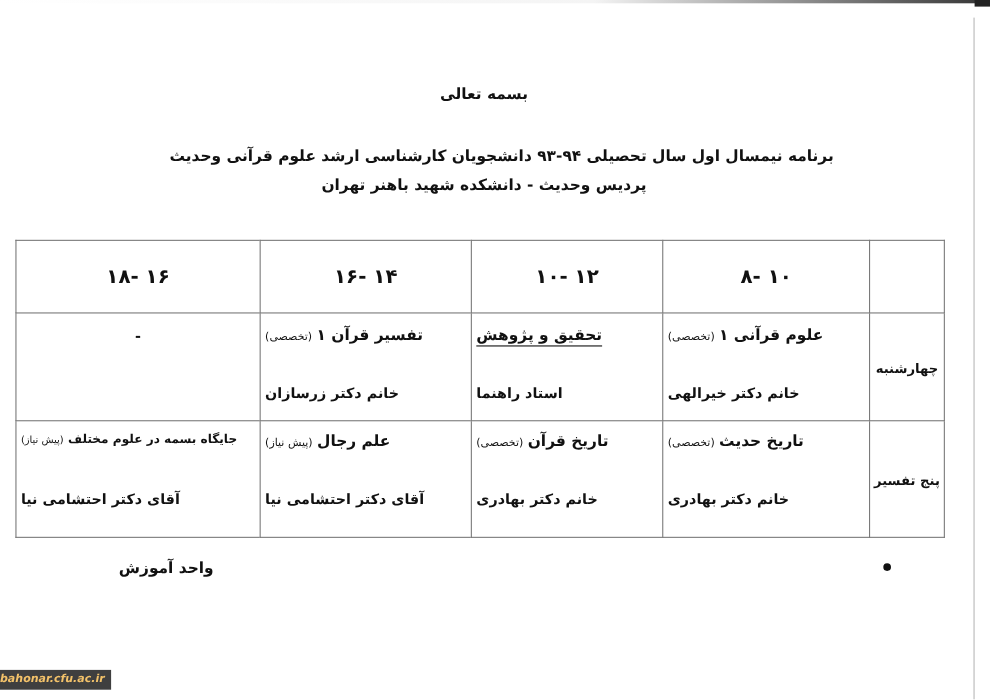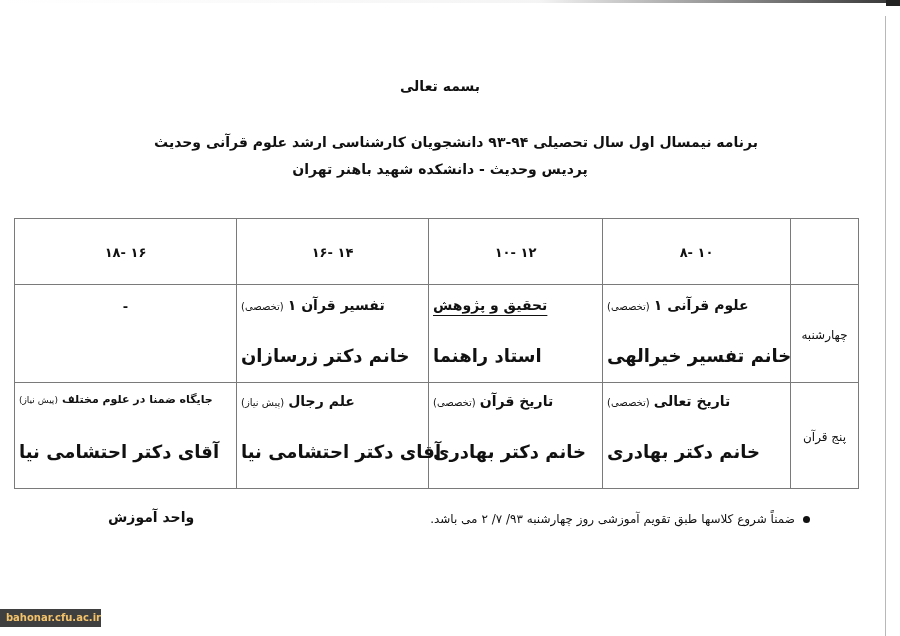--- a/index.html
+++ b/index.html
@@ -62,26 +62,26 @@
     .schedule tr.r1 { height: 98px; }
     .schedule tr.r2 { height: 106px; }
     .col-day { width: 68px; }
     .col-a { width: 188px; }
     .col-b { width: 174px; }
     .col-c { width: 192px; }
     .col-d { width: 222px; }
 
     .time-label {
       font-weight: bold;
-      font-size: 13px;
+      font-size: 18px;
       direction: ltr;
       display: inline-block;
     }
     .day-label {
-      font-weight: normal;
+      font-weight: bold;
       font-size: 12px;
     }
     .cell-inner {
       display: flex;
       flex-direction: column;
       justify-content: space-between;
       align-items: flex-end;
       height: 100%;
       padding: 10px 4px 14px 4px;
       box-sizing: border-box;
@@ -99,21 +99,21 @@
       margin-right: 4px;
     }
     .course.small { font-size: 11px; }
     .course.small .tag { font-size: 9px; }
     .course.underlined {
       text-decoration: underline;
       text-underline-offset: 5px;
     }
     .instructor {
       font-weight: bold;
-      font-size: 18px;
+      font-size: 13px;
       white-space: nowrap;
     }
     .dash-cell {
       display: flex;
       justify-content: center;
       align-items: flex-start;
       height: 100%;
       padding-top: 14px;
       box-sizing: border-box;
       font-weight: bold;
@@ -147,24 +147,25 @@
       font-size: 14px;
     }
 
     .watermark {
       position: absolute;
       left: 0; top: 609px;
       width: 101px; height: 18px;
       background: #3f3f3f;
       color: #f3c26a;
       font-family: "DejaVu Sans", sans-serif;
+      font-style: italic;
       font-weight: bold;
       font-size: 10px;
       line-height: 18px;
-      text-align: right;
+      text-align: left;
     }
   </style>
 </head>
 <body>
 
 <div class="top-edge"></div>
 <div class="top-corner"></div>
 <div class="right-edge-line"></div>
 
 <div class="heading h-bismillah">بسمه تعالی</div>
@@ -186,70 +187,69 @@
     <td><span class="time-label">۱۰- ۱۲</span></td>
     <td><span class="time-label">۱۶- ۱۴</span></td>
     <td><span class="time-label">۱۸- ۱۶</span></td>
   </tr>
 
   <tr class="r1">
     <td><span class="day-label">چهارشنبه</span></td>
     <td>
       <div class="cell-inner">
         <span class="course"><span>علوم قرآنی ۱</span><span class="tag">(تخصصی)</span></span>
-        <span class="instructor">خانم تفسیر خیرالهی</span>
+        <span class="instructor">خانم دکتر خیرالهی</span>
       </div>
     </td>
     <td>
       <div class="cell-inner">
         <span class="course underlined">تحقیق و پژوهش</span>
         <span class="instructor">استاد راهنما</span>
       </div>
     </td>
     <td>
       <div class="cell-inner">
         <span class="course"><span>تفسیر قرآن ۱</span><span class="tag">(تخصصی)</span></span>
         <span class="instructor">خانم دکتر زرسازان</span>
       </div>
     </td>
     <td>
       <div class="dash-cell">-</div>
     </td>
   </tr>
 
   <tr class="r2">
-    <td><span class="day-label">پنج قرآن</span></td>
-    <td>
-      <div class="cell-inner">
-        <span class="course"><span>تاریخ تعالی</span><span class="tag">(تخصصی)</span></span>
+    <td><span class="day-label">پنج تفسیر</span></td>
+    <td>
+      <div class="cell-inner">
+        <span class="course"><span>تاریخ حدیث</span><span class="tag">(تخصصی)</span></span>
         <span class="instructor">خانم دکتر بهادری</span>
       </div>
     </td>
     <td>
       <div class="cell-inner">
         <span class="course"><span>تاریخ قرآن</span><span class="tag">(تخصصی)</span></span>
         <span class="instructor">خانم دکتر بهادری</span>
       </div>
     </td>
     <td>
       <div class="cell-inner">
         <span class="course"><span>علم رجال</span><span class="tag">(پیش نیاز)</span></span>
         <span class="instructor">آقای دکتر احتشامی نیا</span>
       </div>
     </td>
     <td>
       <div class="cell-inner">
-        <span class="course small"><span>جایگاه ضمنا در علوم مختلف</span><span class="tag">(پیش نیاز)</span></span>
+        <span class="course small"><span>جایگاه بسمه در علوم مختلف</span><span class="tag">(پیش نیاز)</span></span>
         <span class="instructor">آقای دکتر احتشامی نیا</span>
       </div>
     </td>
   </tr>
 </tbody>
   </table>
 
 <div class="note">
   <span class="bullet"></span>
-  <span>ضمناً شروع کلاسها طبق تقویم آموزشی روز چهارشنبه  ۹۳/ ۷/ ۲  می باشد.</span>
 </div>
 
 <div class="office">واحد آموزش</div>
 
 <div class="watermark">bahonar.cfu.ac.ir</div>
 
 </body></html>

